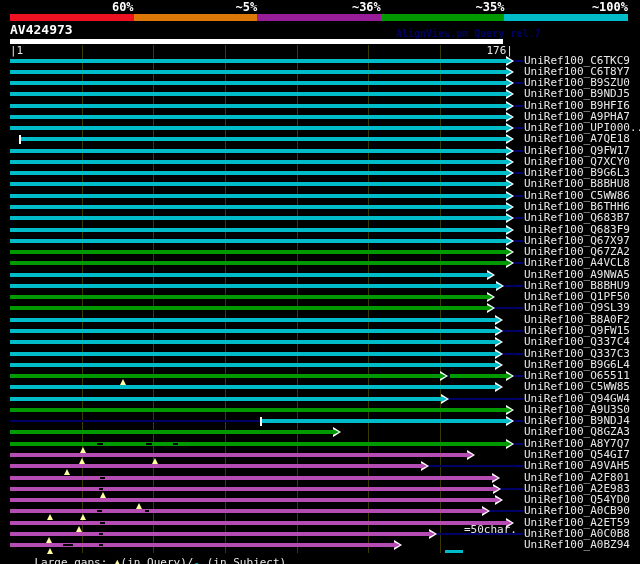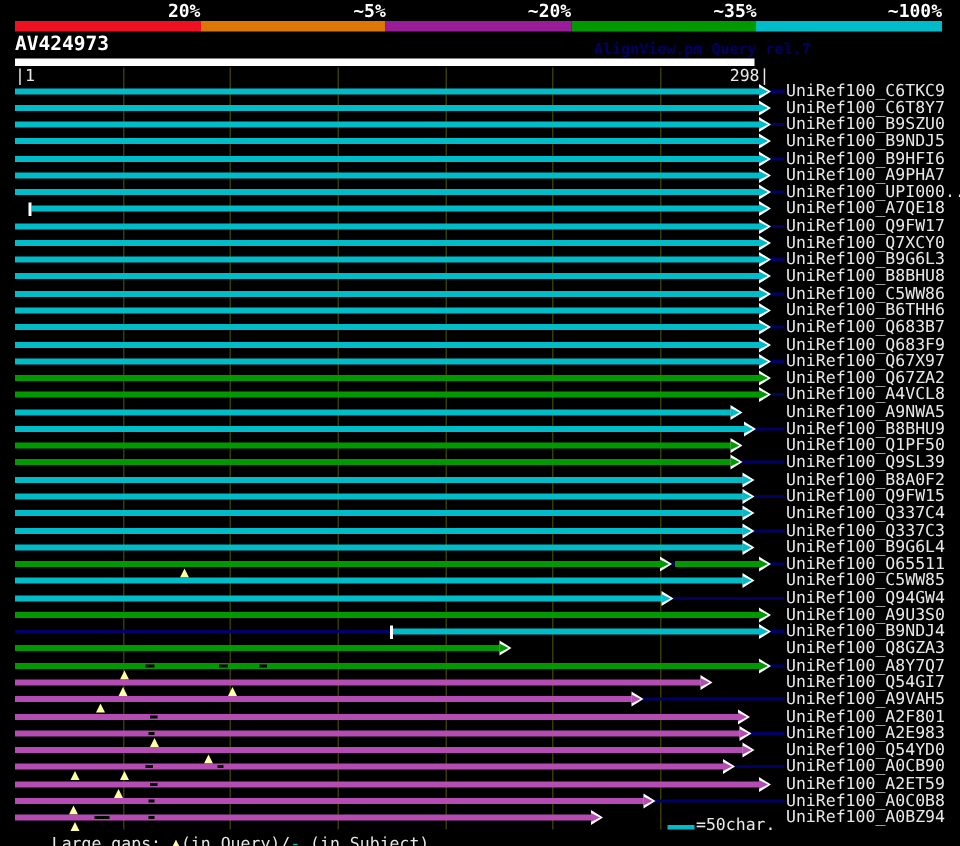--- a/index.html
+++ b/index.html
@@ -9,44 +9,44 @@
   }
   .abs{position:absolute;}
   .txt{position:absolute;white-space:pre;color:#e8e8e8;font-size:11px;line-height:11px;}
   #title{left:10px;top:23px;font-size:13px;line-height:13px;font-weight:bold;color:#ffffff;}
   #watermark{left:396px;top:29px;font-size:10px;line-height:10px;font-weight:bold;color:#000066;}
   #querybar{left:10px;top:39px;width:493px;height:5px;background:#ffffff;}
   #scaleStart{left:10px;top:45px;}
   #scaleEnd{right:127px;top:45px;}
   #legendText{left:8px;top:546px;}
   #legendLine{left:445px;top:550px;width:18px;height:3px;}
-  #legendLineLabel{left:464px;top:524px;margin-top:20px;}
+  #legendLineLabel{left:464px;top:524px;}
   .cb-label{position:absolute;top:1px;font-size:12px;line-height:12px;font-weight:bold;color:#ffffff;white-space:pre;}
 </style>
 </head>
 <body>
 
 <div id="screen">
   <div class="abs" id="title" style="position:absolute;">AV424973</div>
   <div class="abs" id="watermark" style="position:absolute;">AlignView.pm Query rel.7</div>
   <div class="abs" id="querybar" style="position:absolute;"></div>
   <div class="txt" id="scaleStart">|1</div>
-  <div class="txt" id="scaleEnd">298|</div>
+  <div class="txt" id="scaleEnd">176|</div>
 
   <div class="txt" id="legendText">
     <span>Large gaps: </span><span id="legTri" style="color: rgb(255, 255, 160);">▲</span><span>(in Query)/</span><span id="legDash" style="color: rgb(0, 188, 200);">-</span><span> (in Subject)</span>
   </div>
   <div class="abs" id="legendLine" style="position: absolute; background: rgb(0, 188, 200);"></div>
   <div class="txt" id="legendLineLabel">=50char.</div>
 <div style="position: absolute; left: 10px; top: 14px; width: 123.6px; height: 7px; background: rgb(238, 17, 34);"></div>
-    <div class="cb-label" style="right: 506.4px;">20%</div>
+    <div class="cb-label" style="right: 506.4px;">60%</div>
     <div style="position: absolute; left: 133.6px; top: 14px; width: 123.6px; height: 7px; background: rgb(221, 119, 8);"></div>
     <div class="cb-label" style="right: 382.8px;">~5%</div>
     <div style="position: absolute; left: 257.2px; top: 14px; width: 123.6px; height: 7px; background: rgb(153, 28, 153);"></div>
-    <div class="cb-label" style="right: 259.2px;">~20%</div>
+    <div class="cb-label" style="right: 259.2px;">~36%</div>
     <div style="position: absolute; left: 380.8px; top: 14px; width: 123.6px; height: 7px; background: rgb(0, 153, 0);"></div>
     <div class="cb-label" style="right: 135.6px;">~35%</div>
     <div style="position: absolute; left: 504.4px; top: 14px; width: 123.6px; height: 7px; background: rgb(0, 188, 200);"></div>
     <div class="cb-label" style="right: 12px;">~100%</div>
     <div style="position: absolute; left: 81.6763px; top: 45px; width: 1px; height: 508px; background: rgb(58, 58, 0);"></div>
     <div style="position: absolute; left: 153.353px; top: 45px; width: 1px; height: 508px; background: rgb(58, 58, 0);"></div>
     <div style="position: absolute; left: 225.029px; top: 45px; width: 1px; height: 508px; background: rgb(58, 58, 0);"></div>
     <div style="position: absolute; left: 296.705px; top: 45px; width: 1px; height: 508px; background: rgb(58, 58, 0);"></div>
     <div style="position: absolute; left: 368.382px; top: 45px; width: 1px; height: 508px; background: rgb(58, 58, 0);"></div>
     <div style="position: absolute; left: 440.058px; top: 45px; width: 1px; height: 508px; background: rgb(58, 58, 0);"></div>

